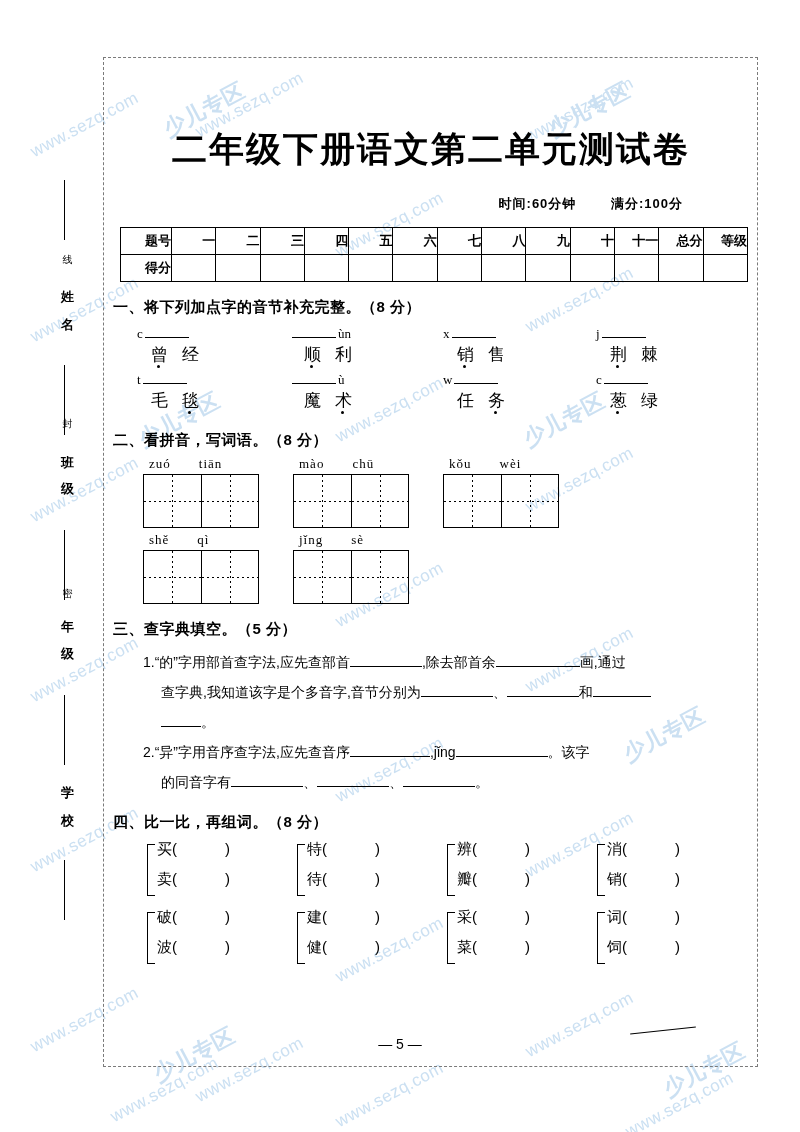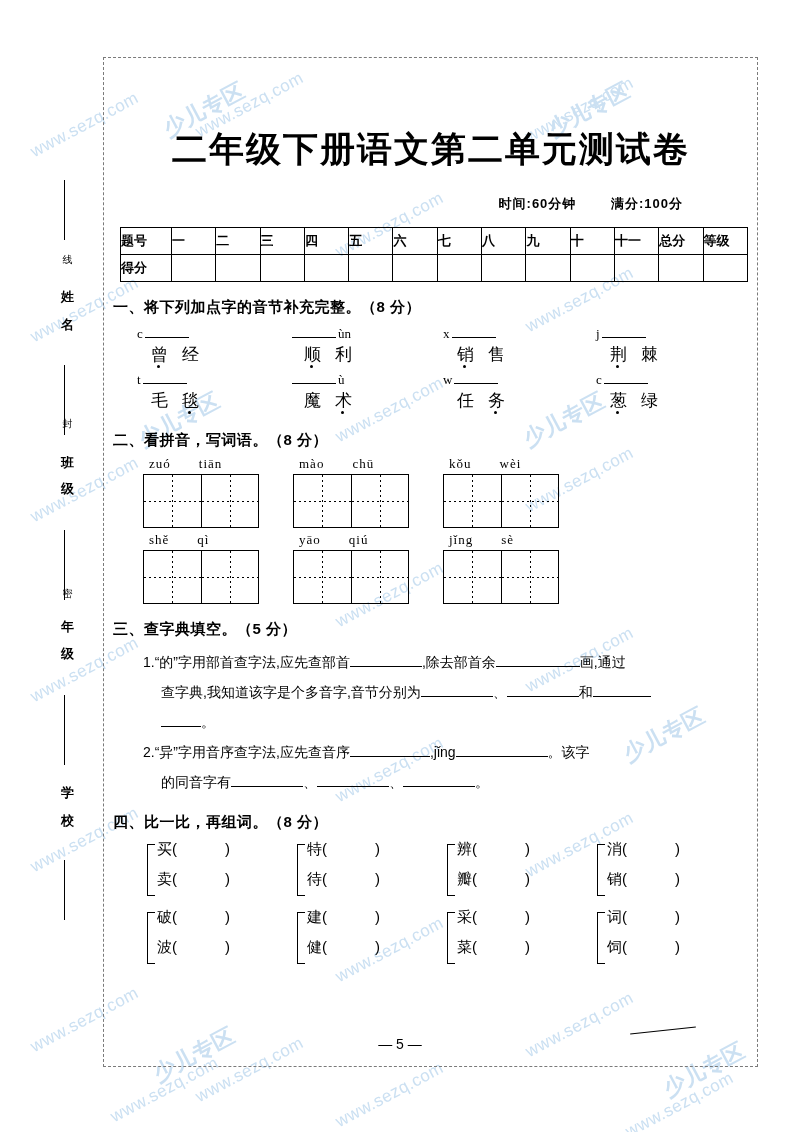--- a/index.html
+++ b/index.html
@@ -121,21 +121,21 @@
   
   table.score {
     border-collapse: collapse;
     margin: 14px 0 0 7px;
     width: 628px;
     table-layout: fixed;
   }
   table.score td {
     border: 1px solid #000;
     height: 26px;
-    text-align: left;
+    text-align: right;
     font-size: 13px;
     font-family: "Liberation Sans", sans-serif;
     font-weight: bold;
     padding: 0;
   }
   table.score td.first { width: 50px; }
 
   
   .sec {
     font-family: "Liberation Sans", sans-serif;
@@ -452,27 +452,20 @@
         </div>
         <div class="tzrow">
           <div class="tzgroup">
             <div class="tzpy"><span>shě</span><span class="s2">qì</span></div>
             <div class="grid">
               <div class="cellg"></div>
               <div class="cellg"></div>
             </div>
           </div>
           <div class="tzgroup">
-            <div class="tzpy"><span>yāo</span><span class="s2">qiú</span></div>
-            <div class="grid">
-              <div class="cellg"></div>
-              <div class="cellg"></div>
-            </div>
-          </div>
-          <div class="tzgroup">
             <div class="tzpy"><span>jǐng</span><span class="s2">sè</span></div>
             <div class="grid">
               <div class="cellg"></div>
               <div class="cellg"></div>
             </div>
           </div>
         </div>
       </div>
 
     <div class="sec">三、查字典填空。（5 分）</div>

